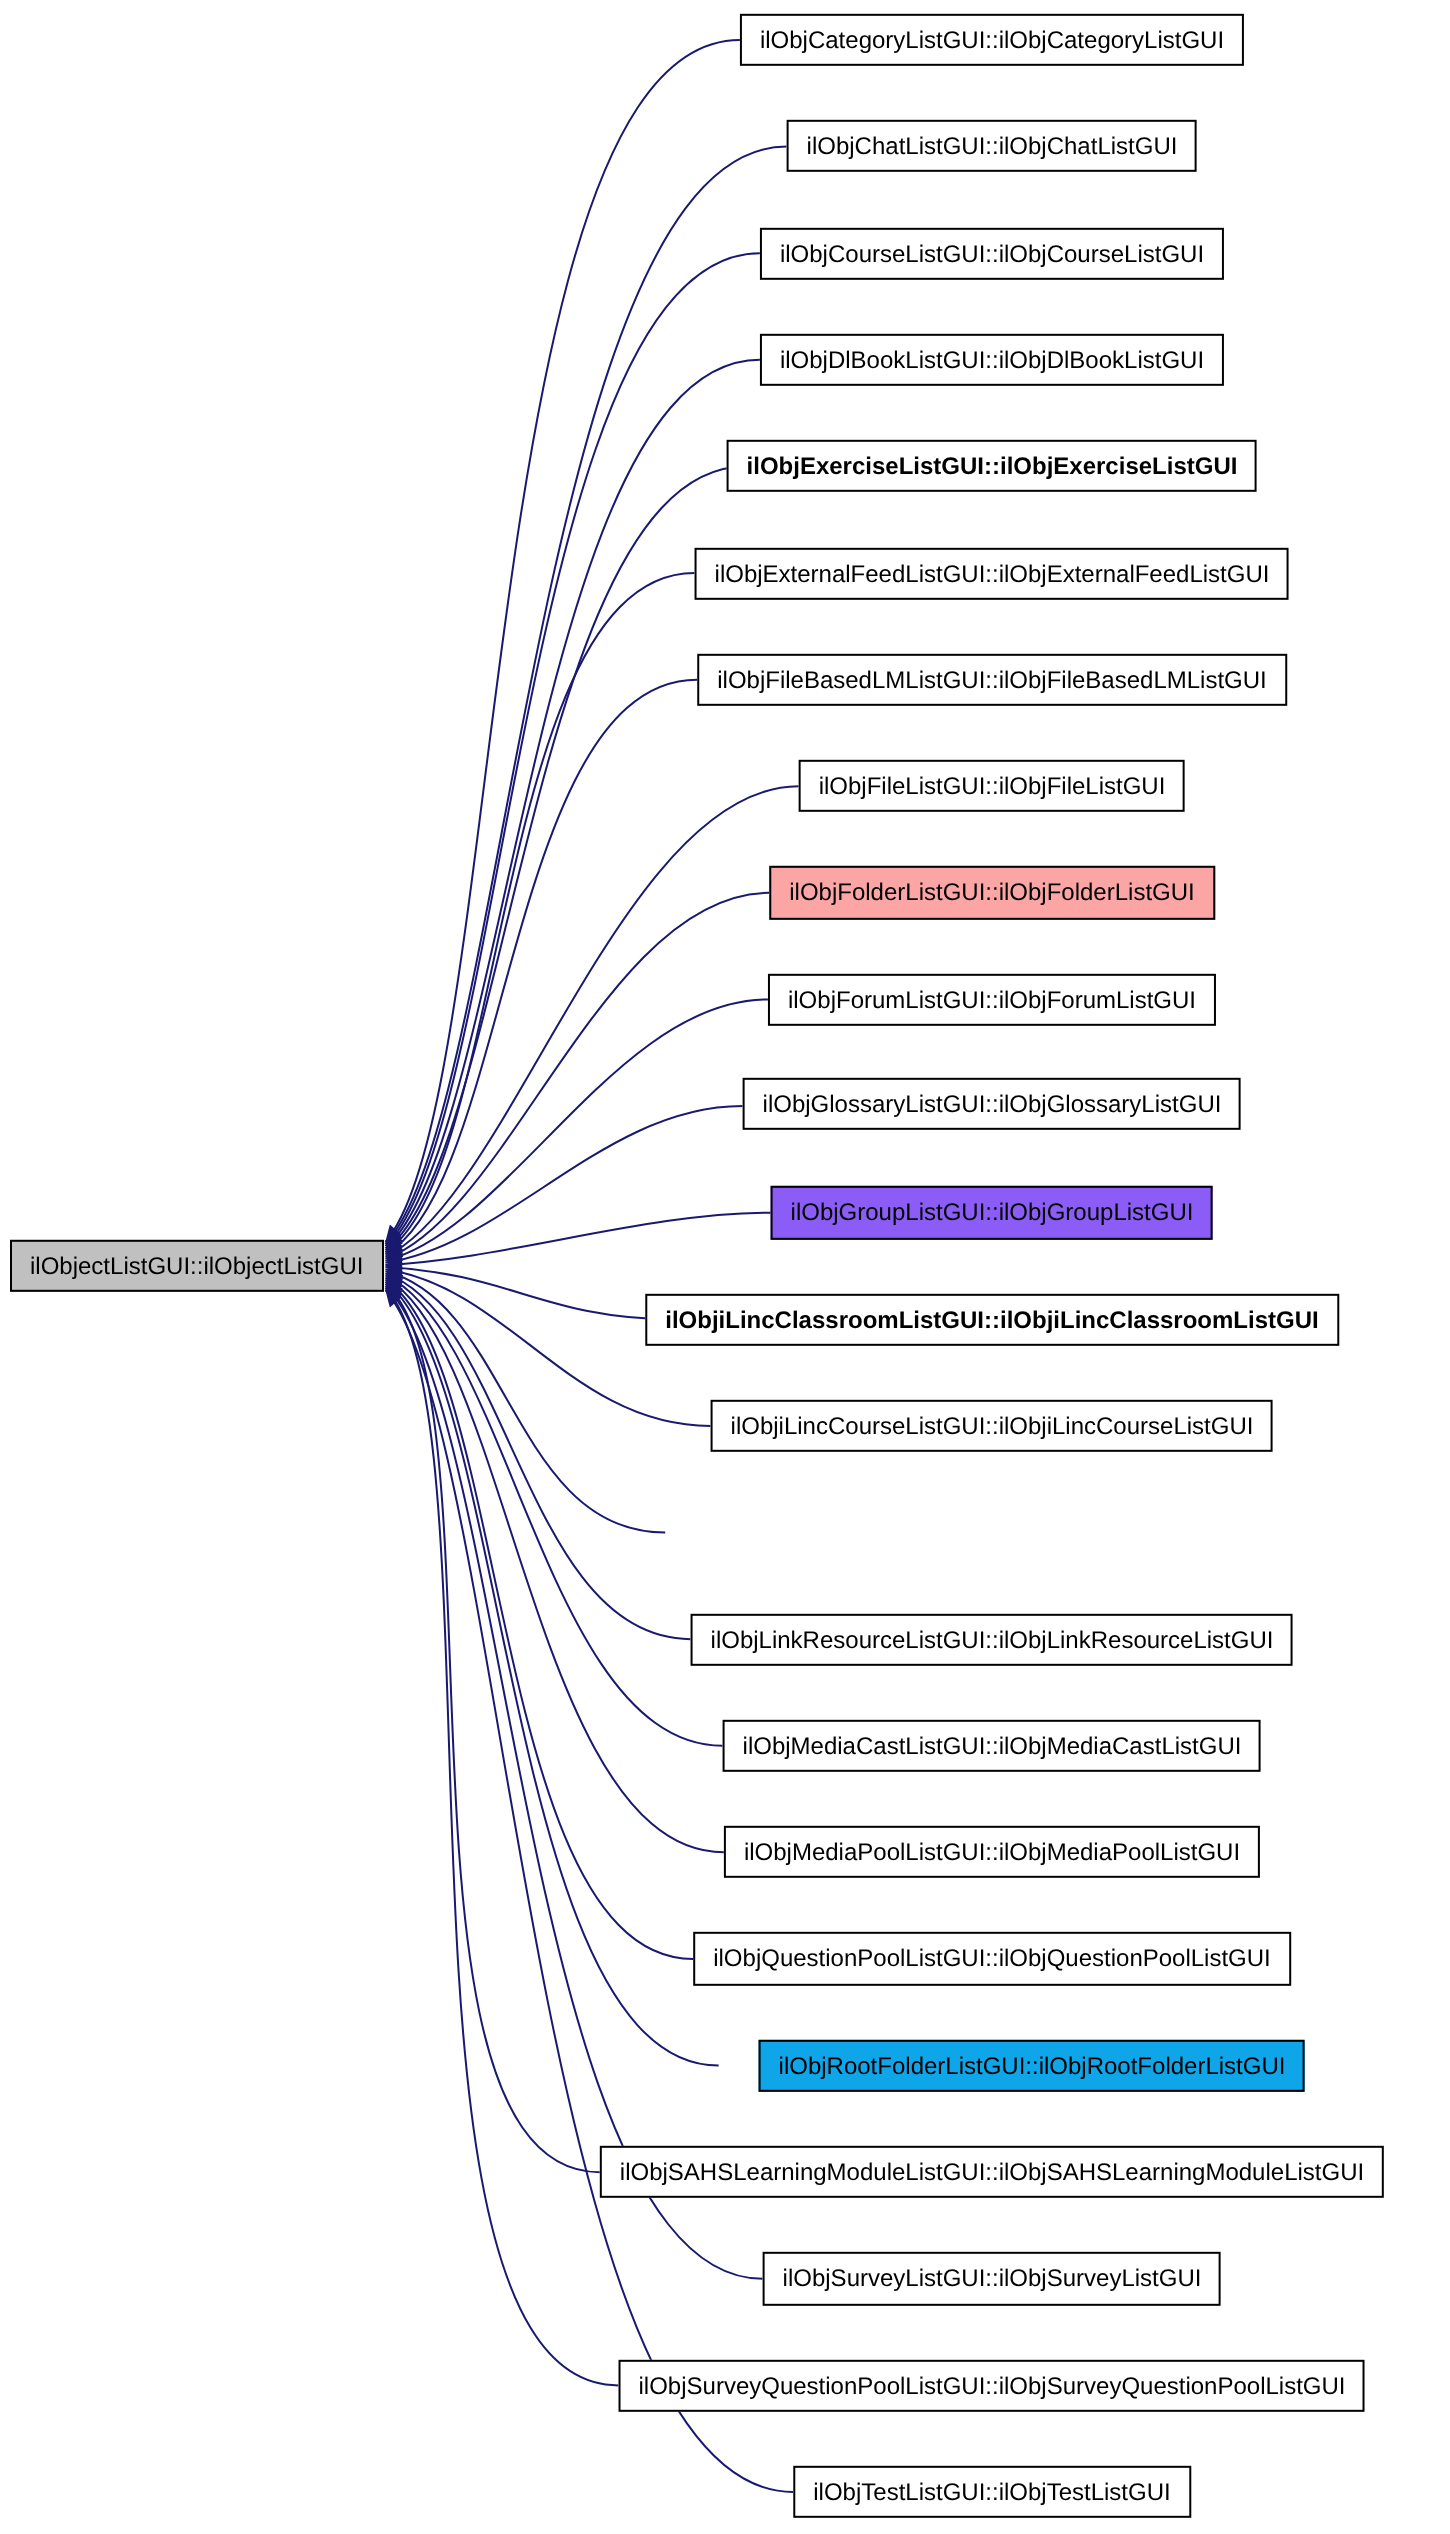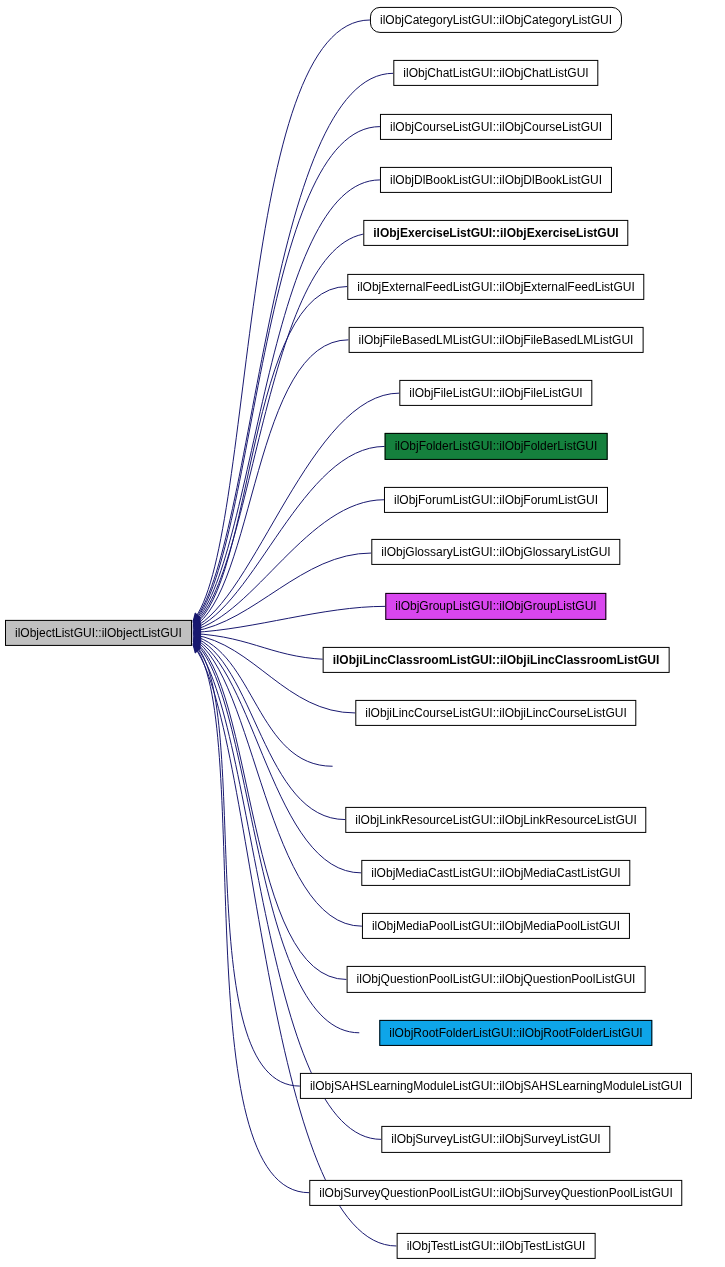--- a/index.html
+++ b/index.html
@@ -72,32 +72,32 @@
         <path d="M 346.6015625 979.4774 C 245.8432745 979.4774, 254.71875 680.583288, 192.71875 639.825" fill="none" stroke="#191970" stroke-width="1" marker-end="url(#arrowhead)"></path>
         <path d="M 359.2890625 1032.7817 C 252.2602585 1032.7817, 254.71875 687.903804, 192.71875 640.875" fill="none" stroke="#191970" stroke-width="1" marker-end="url(#arrowhead)"></path>
         <path d="M 299.90625 1086.086 C 186.60693 1086.086, 254.71875 695.2243199999999, 192.71875 641.925" fill="none" stroke="#191970" stroke-width="1" marker-end="url(#arrowhead)"></path>
         <path d="M 381.3046875 1139.3903 C 261.7348515 1139.3903, 254.71875 702.544836, 192.71875 642.975" fill="none" stroke="#191970" stroke-width="1" marker-end="url(#arrowhead)"></path>
         <path d="M 309.2578125 1192.6946 C 183.4174605 1192.6946, 254.71875 709.865352, 192.71875 644.025" fill="none" stroke="#191970" stroke-width="1" marker-end="url(#arrowhead)"></path>
         <path d="M 396.640625 1245.9989 C 264.529757 1245.9989, 254.71875 717.185868, 192.71875 645.075" fill="none" stroke="#191970" stroke-width="1" marker-end="url(#arrowhead)"></path>
       </g>
   </svg>
 
   <div class="node base" style="left: 5px; top: 633px; background: rgb(192, 192, 192); border-color: rgb(0, 0, 0);">ilObjectListGUI::ilObjectListGUI</div>
-<div class="node derived" style="background: rgb(255, 255, 255); border-color: rgb(0, 0, 0); left: 496px; top: 20px; border-radius: 10px;">ilObjCategoryListGUI::ilObjCategoryListGUI</div>
+<div class="node derived" style="background: rgb(255, 255, 255); border-color: rgb(0, 0, 0); left: 496px; top: 20px;">ilObjCategoryListGUI::ilObjCategoryListGUI</div>
     <div class="node derived" style="background: rgb(255, 255, 255); border-color: rgb(0, 0, 0); left: 496px; top: 73.3043px;">ilObjChatListGUI::ilObjChatListGUI</div>
     <div class="node derived" style="background: rgb(255, 255, 255); border-color: rgb(0, 0, 0); left: 496px; top: 126.609px;">ilObjCourseListGUI::ilObjCourseListGUI</div>
     <div class="node derived" style="background: rgb(255, 255, 255); border-color: rgb(0, 0, 0); left: 496px; top: 179.913px;">ilObjDlBookListGUI::ilObjDlBookListGUI</div>
     <div class="node derived" style="background: rgb(255, 255, 255); border-color: rgb(0, 0, 0); left: 496px; top: 233.217px; font-weight: bold;">ilObjExerciseListGUI::ilObjExerciseListGUI</div>
     <div class="node derived" style="background: rgb(255, 255, 255); border-color: rgb(0, 0, 0); left: 496px; top: 286.522px;">ilObjExternalFeedListGUI::ilObjExternalFeedListGUI</div>
     <div class="node derived" style="background: rgb(255, 255, 255); border-color: rgb(0, 0, 0); left: 496px; top: 339.826px;">ilObjFileBasedLMListGUI::ilObjFileBasedLMListGUI</div>
     <div class="node derived" style="background: rgb(255, 255, 255); border-color: rgb(0, 0, 0); left: 496px; top: 393.13px;">ilObjFileListGUI::ilObjFileListGUI</div>
-    <div class="node derived" style="background: #15803d; border-color: rgb(0, 0, 0); left: 496px; top: 446.434px; text-align: right;">ilObjFolderListGUI::ilObjFolderListGUI</div>
+    <div class="node derived" style="background: #fca5a5; border-color: rgb(0, 0, 0); left: 496px; top: 446.434px; text-align: right;">ilObjFolderListGUI::ilObjFolderListGUI</div>
     <div class="node derived" style="background: rgb(255, 255, 255); border-color: rgb(0, 0, 0); left: 496px; top: 499.739px;">ilObjForumListGUI::ilObjForumListGUI</div>
     <div class="node derived" style="background: rgb(255, 255, 255); border-color: rgb(0, 0, 0); left: 496px; top: 552px; text-align: right;">ilObjGlossaryListGUI::ilObjGlossaryListGUI</div>
-    <div class="node derived" style="background: #d946ef; border-color: rgb(0, 0, 0); left: 496px; top: 606.347px;">ilObjGroupListGUI::ilObjGroupListGUI</div>
+    <div class="node derived" style="background: #8b5cf6; border-color: rgb(0, 0, 0); left: 496px; top: 606.347px;">ilObjGroupListGUI::ilObjGroupListGUI</div>
     <div class="node derived" style="background: rgb(255, 255, 255); border-color: rgb(0, 0, 0); left: 496px; top: 659.652px; font-weight: bold;">ilObjiLincClassroomListGUI::ilObjiLincClassroomListGUI</div>
     <div class="node derived" style="background: rgb(255, 255, 255); border-color: rgb(0, 0, 0); left: 496px; top: 712.956px;">ilObjiLincCourseListGUI::ilObjiLincCourseListGUI</div>
     <div class="node derived" style="background: rgb(255, 255, 255); border-color: rgb(0, 0, 0); left: 496px; top: 819.564px;">ilObjLinkResourceListGUI::ilObjLinkResourceListGUI</div>
     <div class="node derived" style="background: rgb(255, 255, 255); border-color: rgb(0, 0, 0); left: 496px; top: 872.869px;">ilObjMediaCastListGUI::ilObjMediaCastListGUI</div>
     <div class="node derived" style="background: rgb(255, 255, 255); border-color: rgb(0, 0, 0); left: 496px; top: 926.173px;">ilObjMediaPoolListGUI::ilObjMediaPoolListGUI</div>
     <div class="node derived" style="background: rgb(255, 255, 255); border-color: rgb(0, 0, 0); left: 496px; top: 979.477px;">ilObjQuestionPoolListGUI::ilObjQuestionPoolListGUI</div>
     <div class="node derived" style="background: #0ea5e9; border-color: rgb(0, 0, 0); left: 516px; top: 1032.78px;">ilObjRootFolderListGUI::ilObjRootFolderListGUI</div>
     <div class="node derived" style="background: rgb(255, 255, 255); border-color: rgb(0, 0, 0); left: 496px; top: 1086.09px; text-align: center;">ilObjSAHSLearningModuleListGUI::ilObjSAHSLearningModuleListGUI</div>
     <div class="node derived" style="background: rgb(255, 255, 255); border-color: rgb(0, 0, 0); left: 496px; top: 1139.39px;">ilObjSurveyListGUI::ilObjSurveyListGUI</div>
     <div class="node derived" style="background: rgb(255, 255, 255); border-color: rgb(0, 0, 0); left: 496px; top: 1192.69px;">ilObjSurveyQuestionPoolListGUI::ilObjSurveyQuestionPoolListGUI</div>

